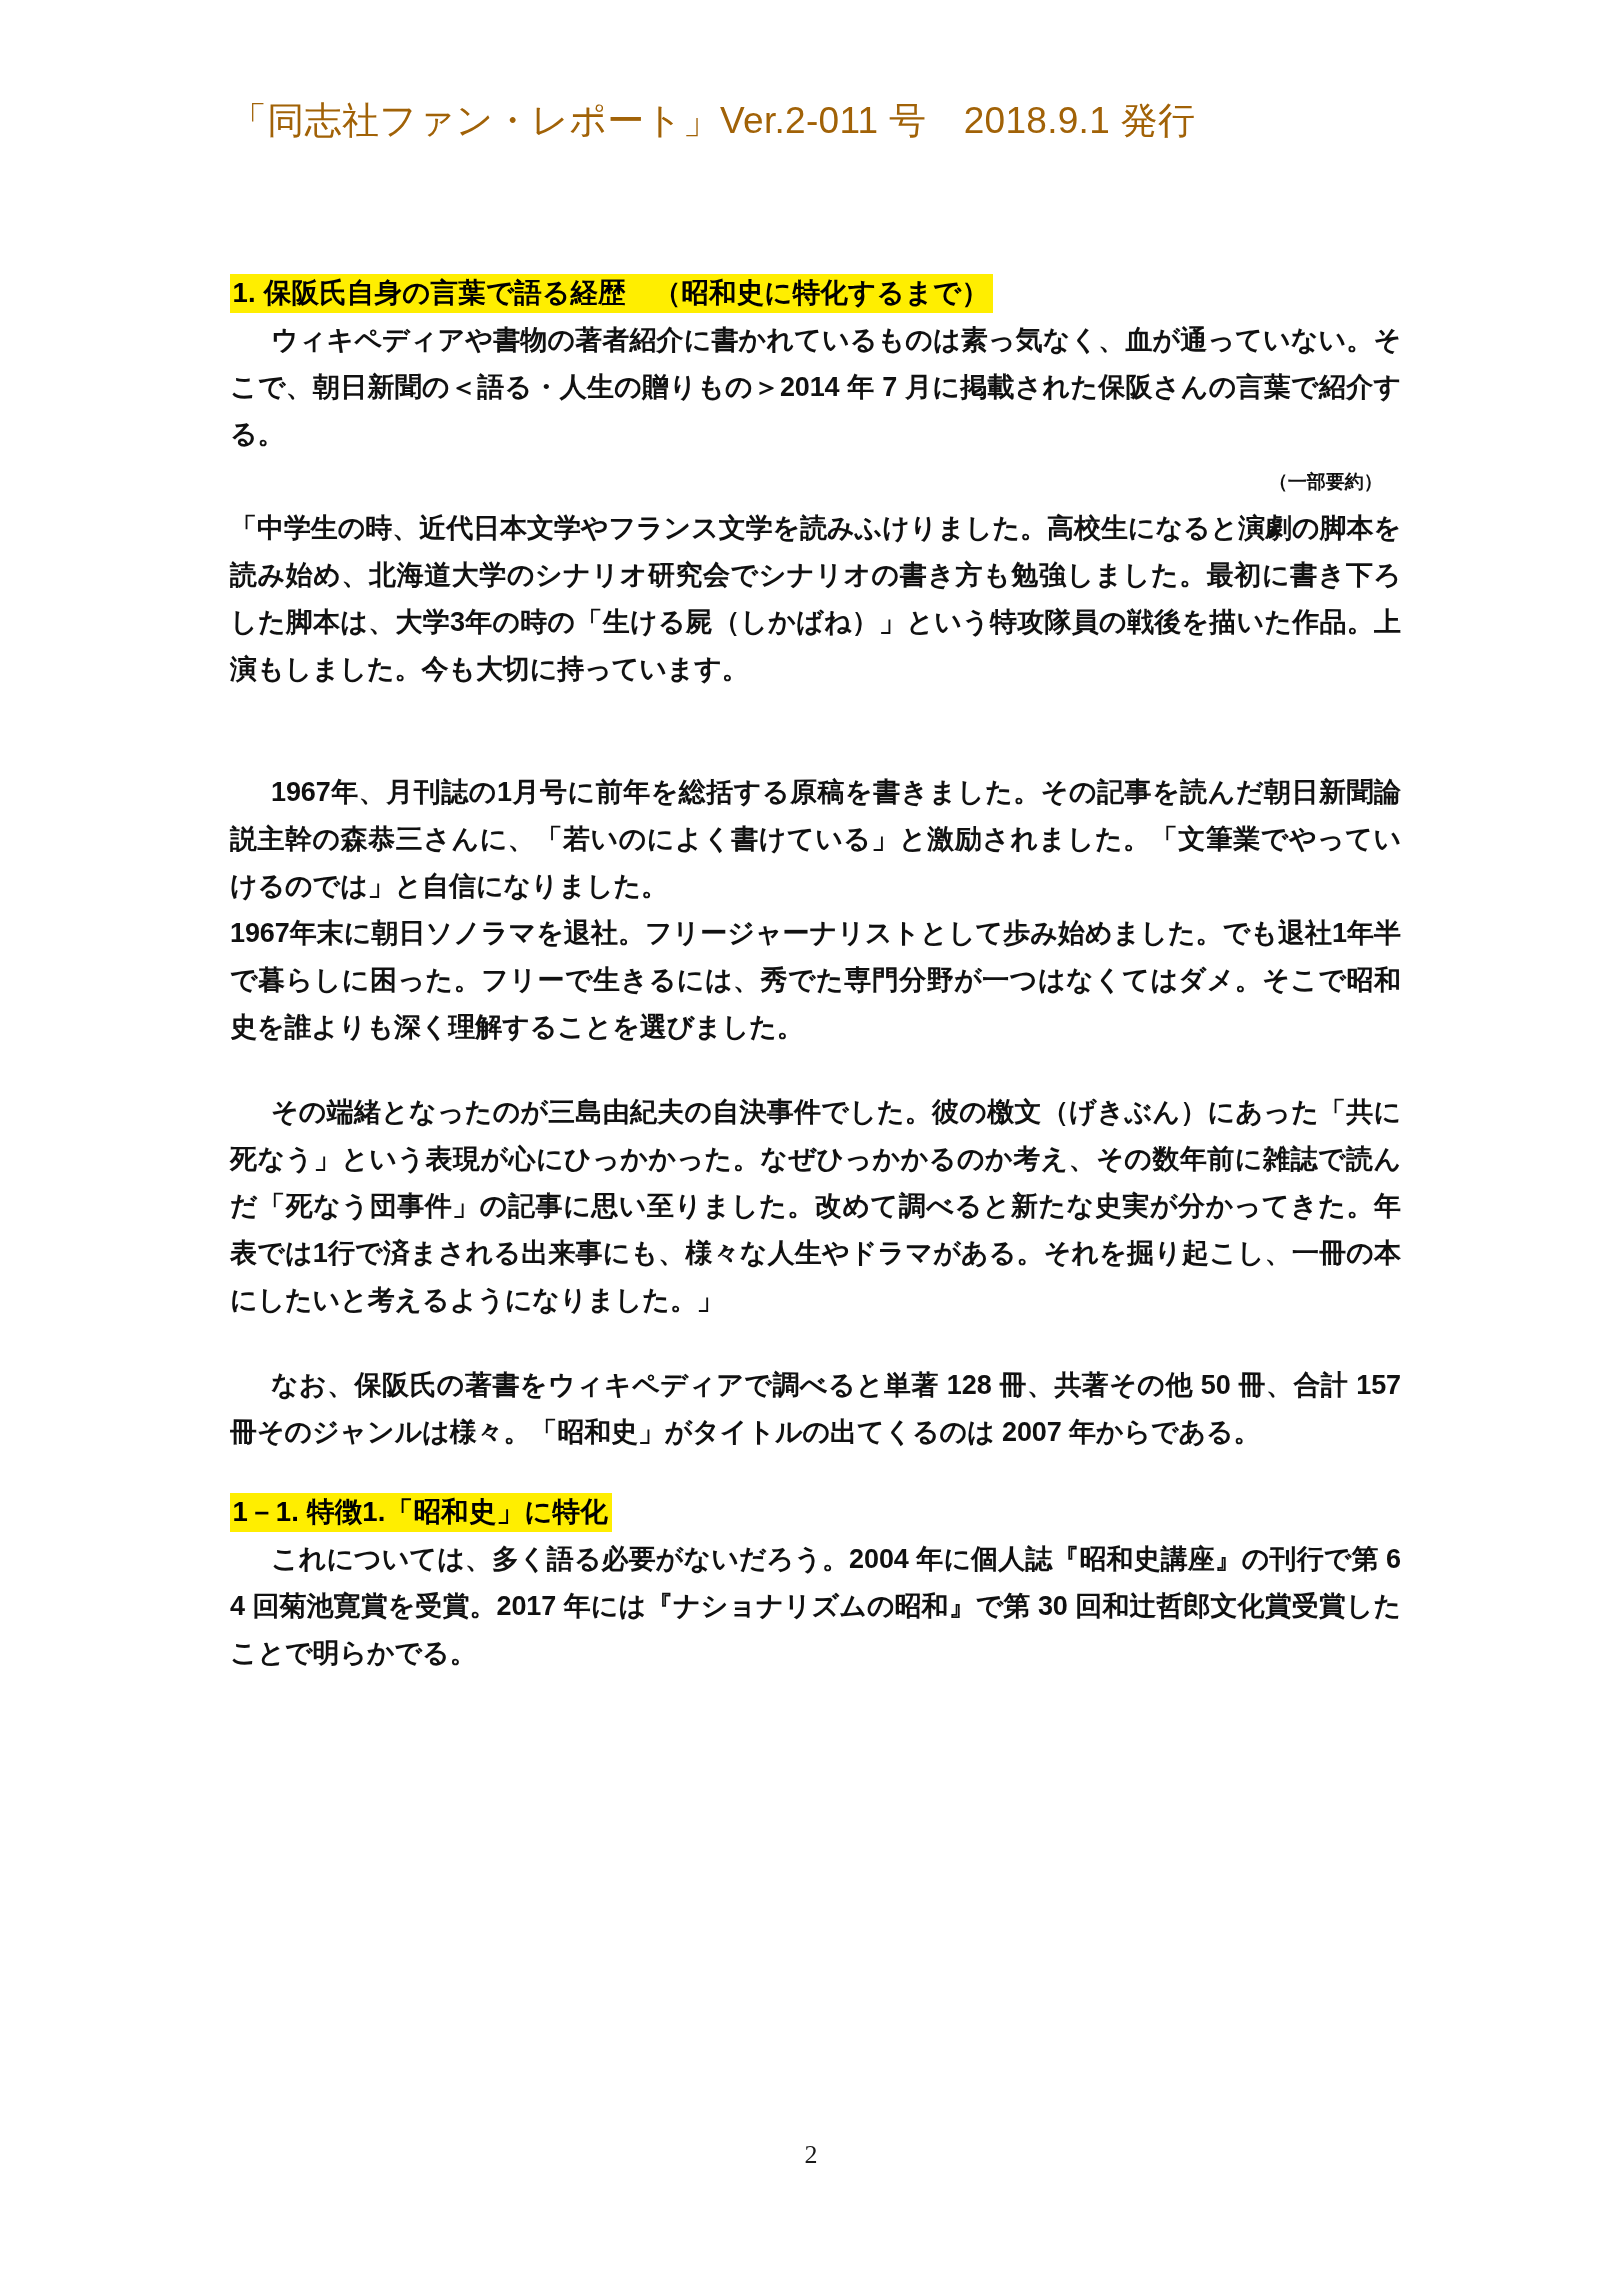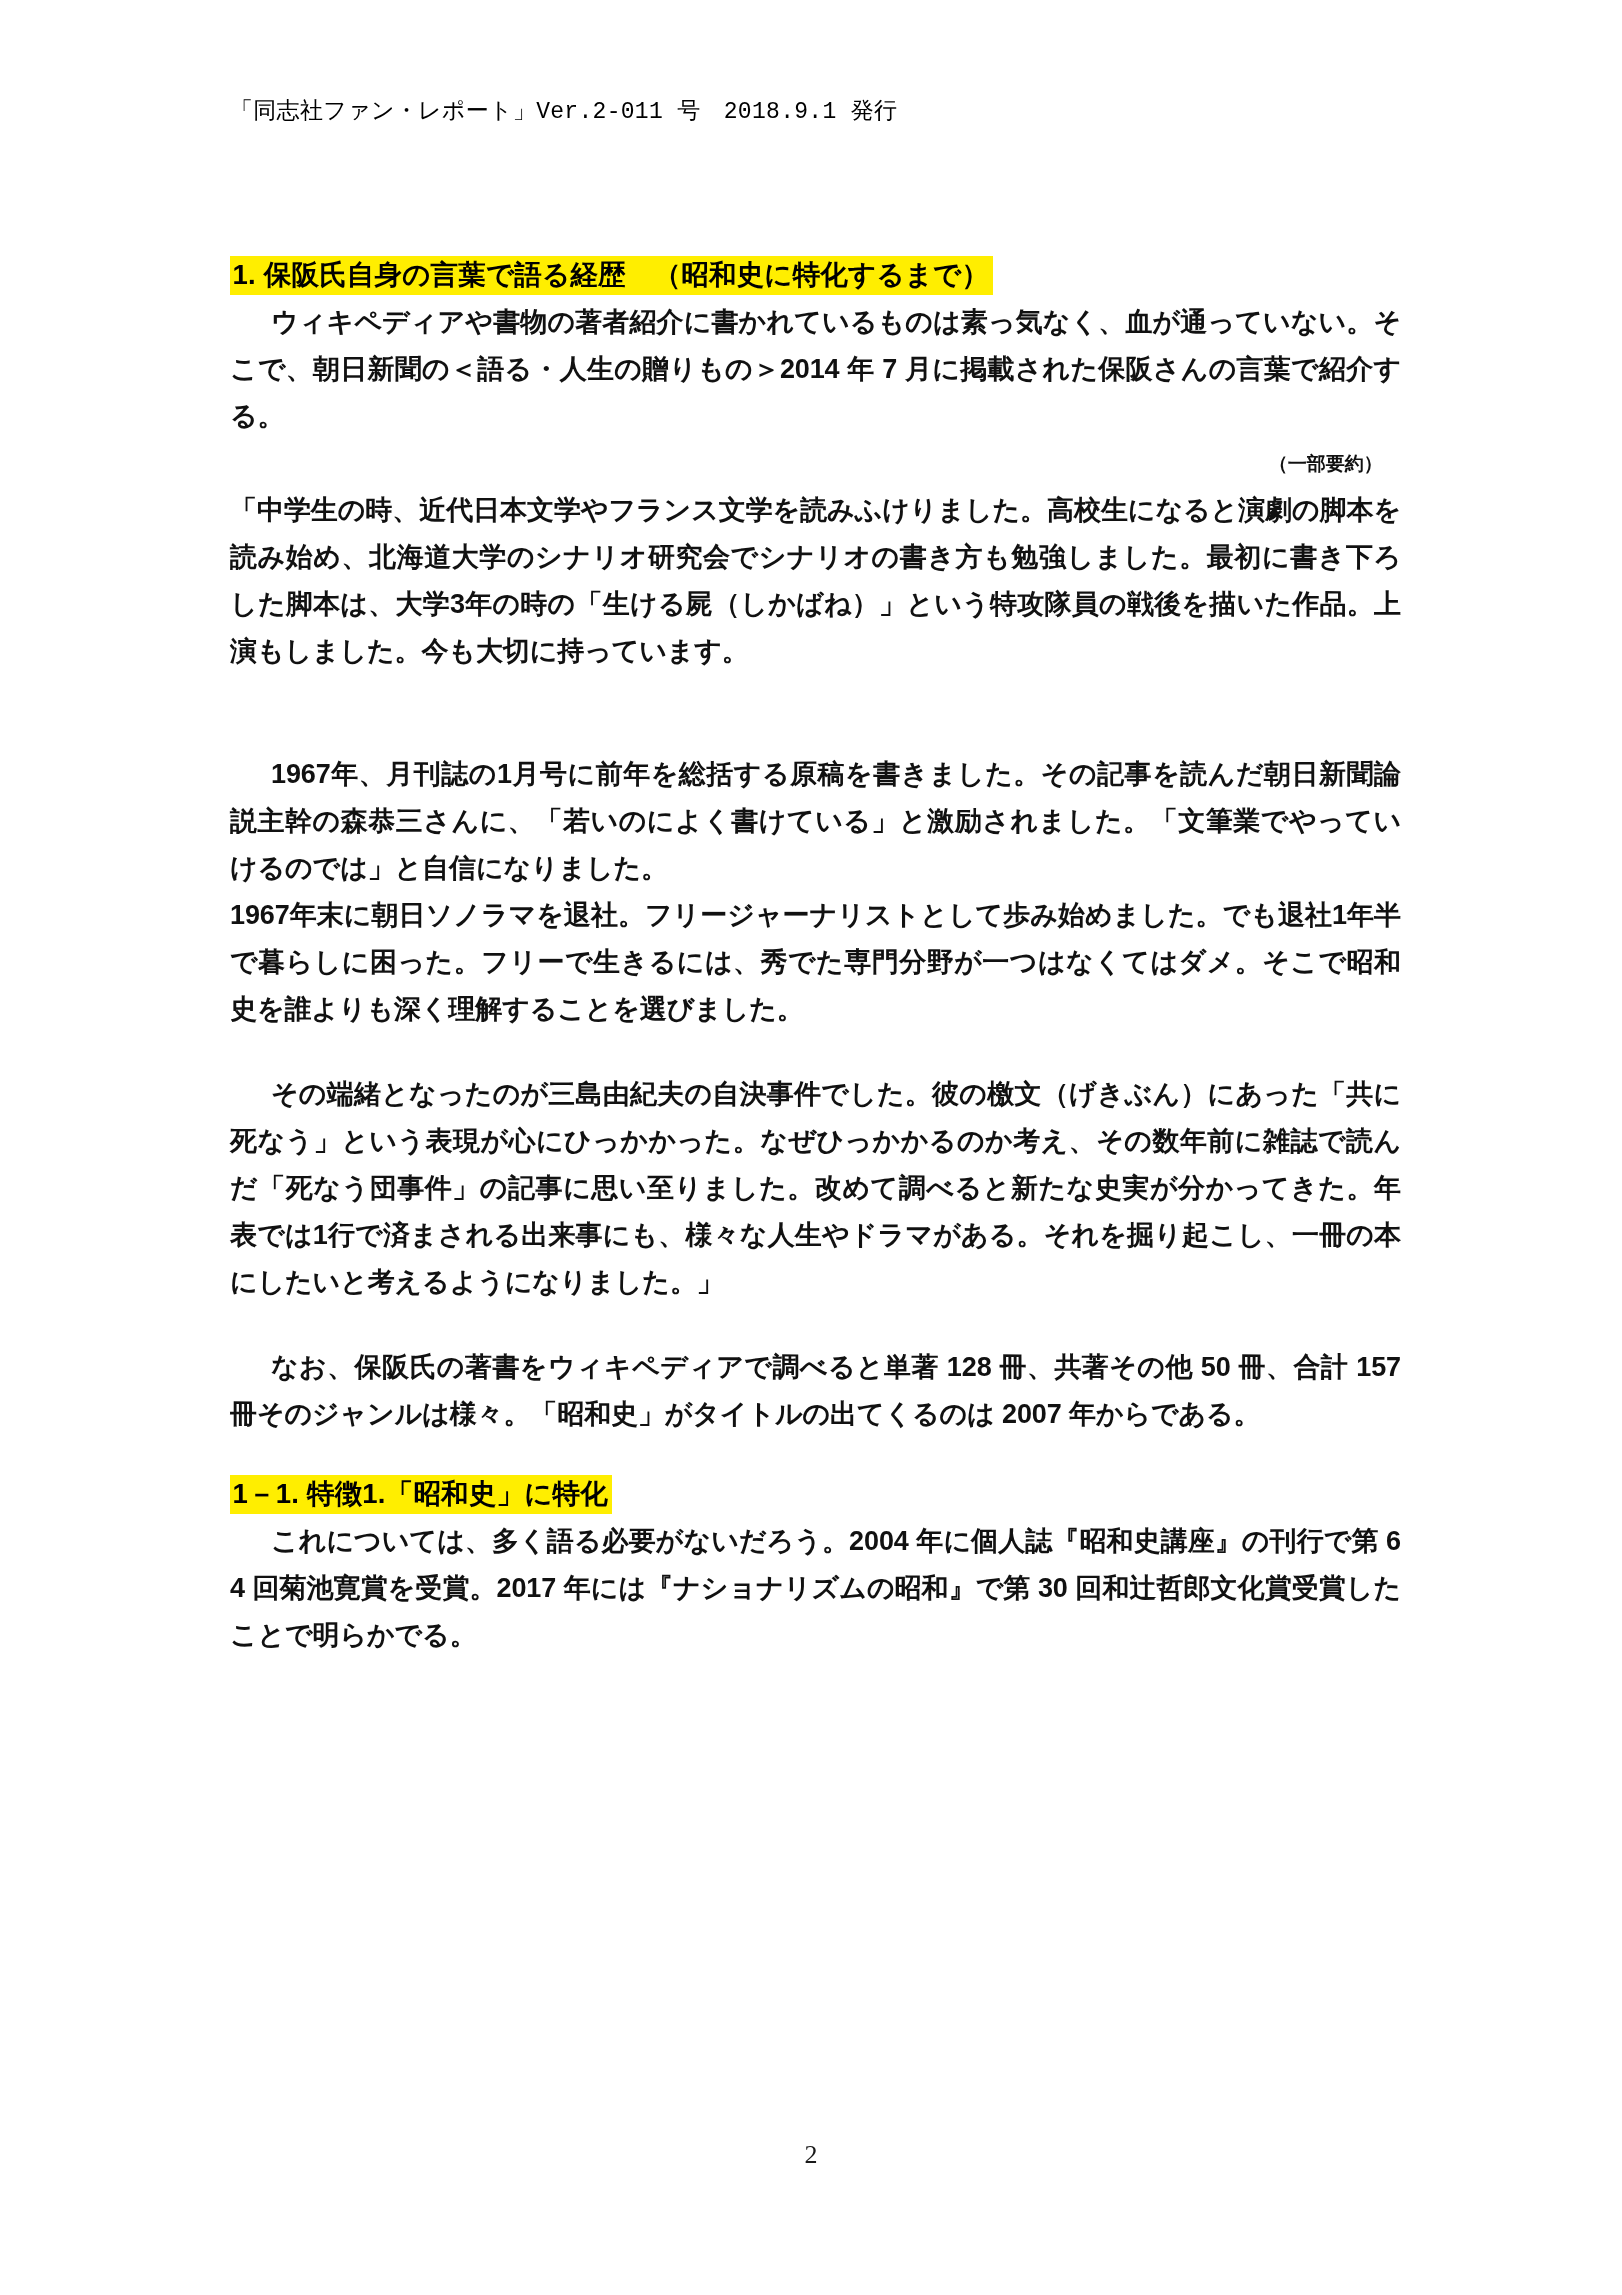--- a/index.html
+++ b/index.html
@@ -18,33 +18,33 @@
     padding: 0;
     overflow: hidden;
   }
 
   
   .doc-header {
     position: absolute;
     left: 230px;
     top: 98px;
     width: 1171px;
-    font-family: Liberation Mono, monospace;
-    font-size: 23px;
+    font-family: Liberation Sans, sans-serif;
+    font-size: 37px;
     line-height: 1.25;
-    color: #000000;
+    color: #a16207;
     letter-spacing: 0.3px;
     white-space: nowrap;
   }
 
   
   .body-col {
     position: absolute;
     left: 230px;
-    top: 256px;
+    top: 274px;
     width: 1171px;
   }
 
   
   .section-heading {
     display: inline-block;
     background: #ffee00;
     color: #000000;
     font-family: "Liberation Sans", "DejaVu Sans", sans-serif;
     font-weight: bold;

